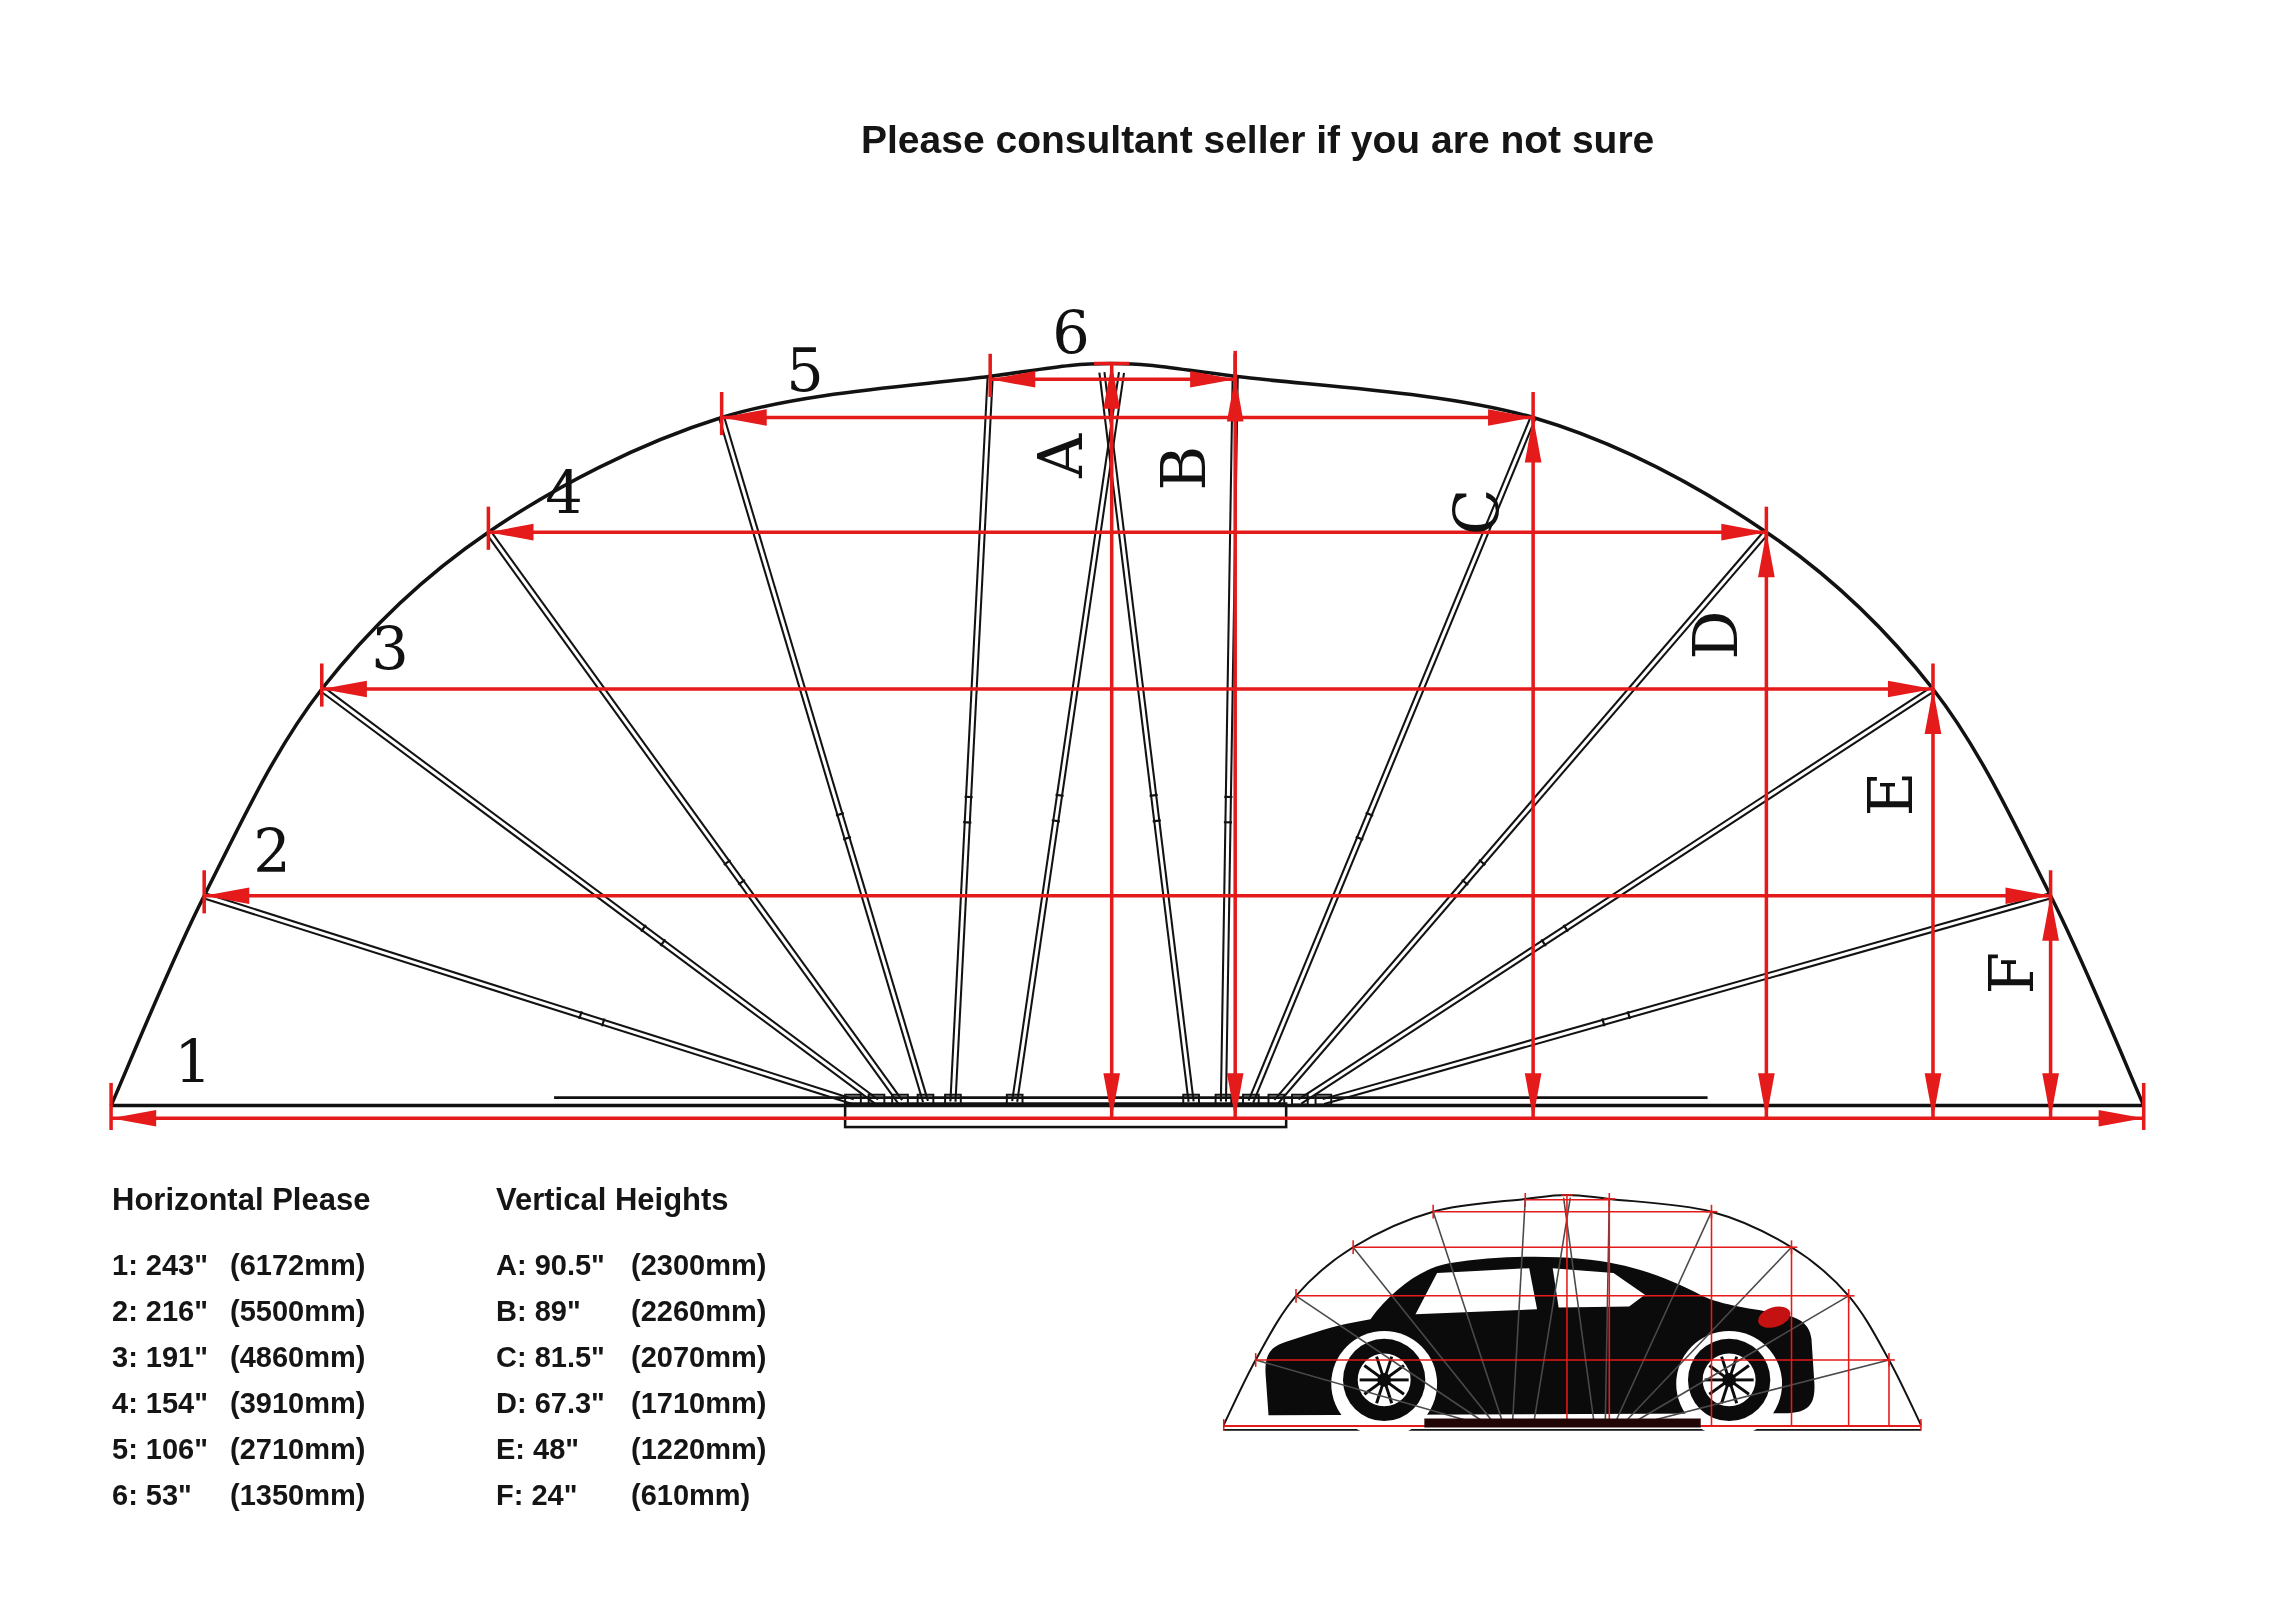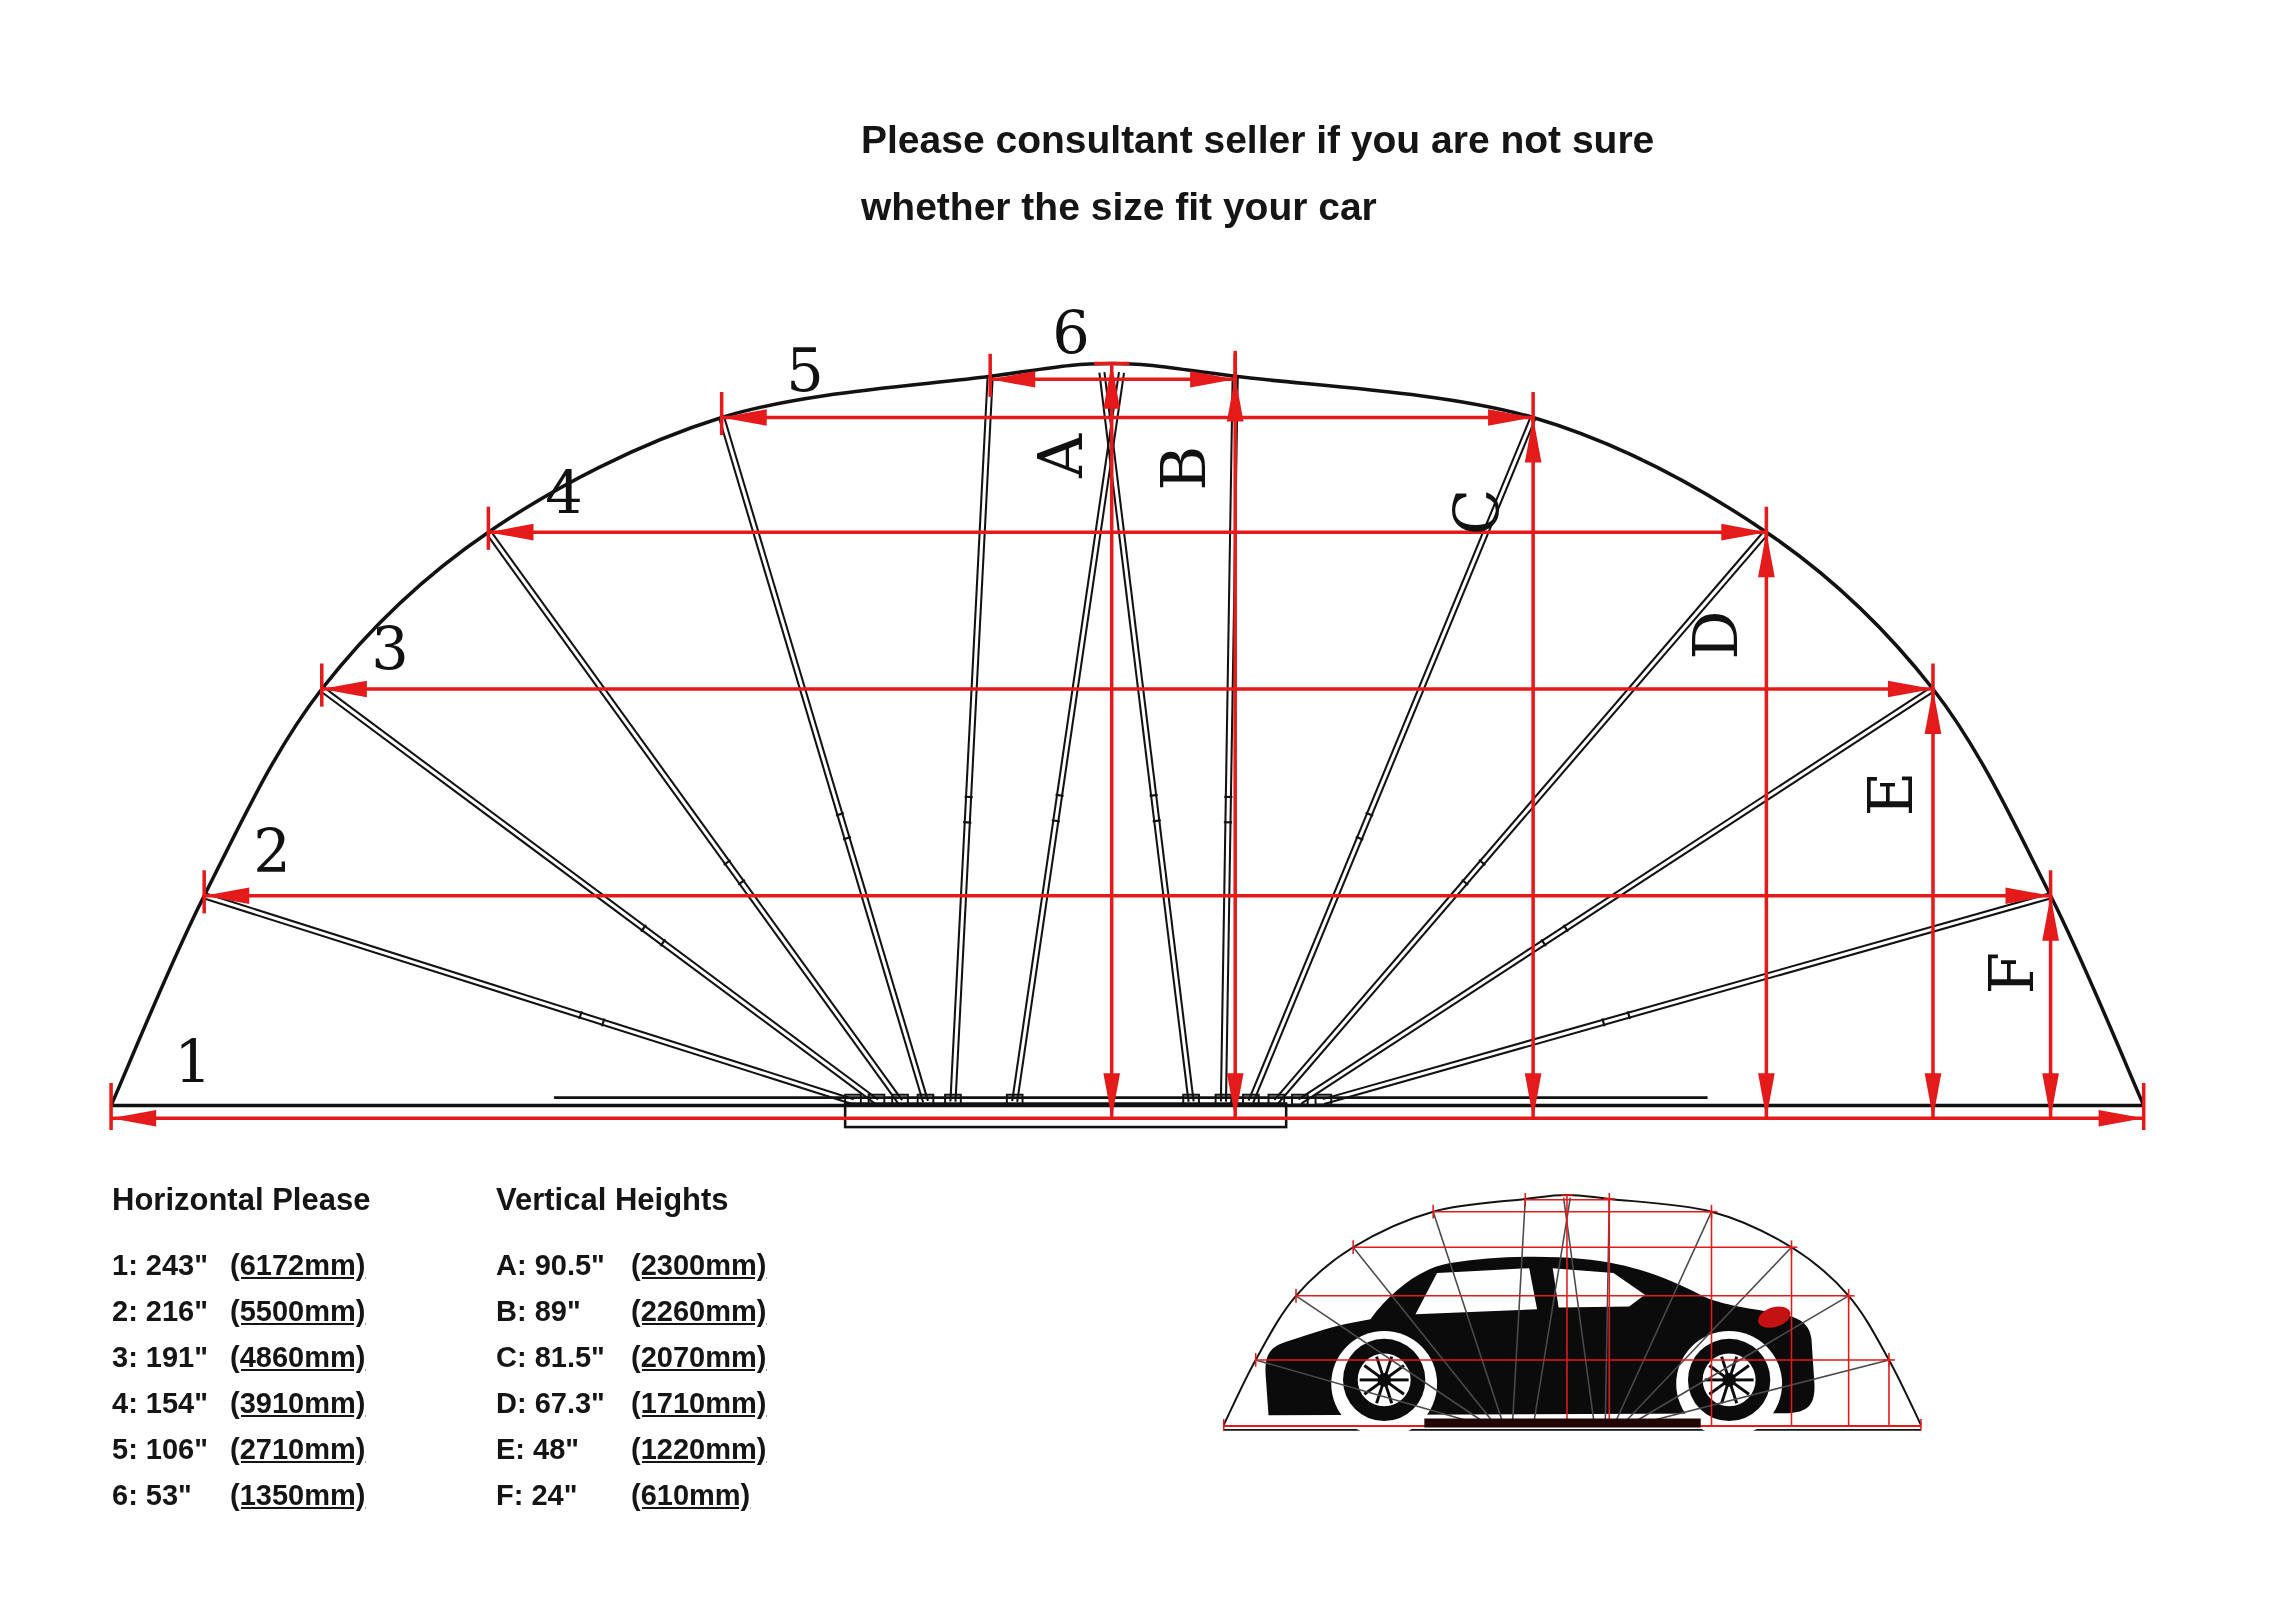--- a/index.html
+++ b/index.html
@@ -13,21 +13,21 @@
   .dim-num{position:absolute;transform:translate(-50%,-50%);font-family:"DejaVu Serif","Liberation Serif",serif;
            font-size:59px;color:#111;}
   .dim-letter{position:absolute;transform:translate(-50%,-50%) rotate(-90deg);
            font-family:"DejaVu Serif","Liberation Serif",serif;font-size:61px;color:#111;}
   .tables{position:absolute;left:0;top:1182px;width:2293px;height:412px;}
   .tcol{position:absolute;top:0;}
   .th{font-size:31px;font-weight:700;color:#151515;margin-bottom:23.5px;white-space:nowrap;}
   .tr-row{font-size:29px;font-weight:700;color:#151515;line-height:46px;white-space:nowrap;}
   .lab{display:inline-block;}
   .c1 .lab{width:118px;} .c2 .lab{width:135px;} .c3 .lab{width:108px;}
-  .mm{display:inline-block;text-decoration:underline;}
+  .mm{display:inline-block;}
 </style>
 </head>
 <body>
 
 <div class="page">
 
   <svg id="diagram-svg" viewBox="0 0 2339 1654">
       <g>
         <path d="M113,1128C128.83333333333334,1092.3333333333333 172.16666666666666,984.8333333333334 208,914C243.83333333333334,843.1666666666666 279.6666666666667,764.8333333333334 328,703C376.3333333333333,641.1666666666666 430,589.1666666666666 498,543C566,496.8333333333333 650.6666666666666,452.5 736,426C821.3333333333334,399.5 943.6666666666666,393.1666666666667 1010,384C1076.3333333333333,374.8333333333333 1092.3333333333333,371 1134,371C1175.6666666666667,371 1188.3333333333333,374.8333333333333 1260,384C1331.6666666666667,393.1666666666667 1473.6666666666667,399.5 1564,426C1654.3333333333333,452.5 1734,496.8333333333333 1802,543C1870,589.1666666666666 1923.6666666666667,641.1666666666666 1972,703C2020.3333333333333,764.8333333333334 2056.1666666666665,843.1666666666666 2092,914C2127.8333333333335,984.8333333333334 2171.1666666666665,1092.3333333333333 2187,1128" fill="none" stroke="#121212" stroke-width="3.6"></path>
         <line x1="113" y1="1128" x2="2187" y2="1128" stroke="#121212" stroke-width="3.6"></line>
@@ -227,21 +227,20 @@
         <line x1="1248.309" y1="1455" x2="1959.691" y2="1455" stroke="#e51a1a" stroke-width="2"></line>
         <line x1="1248.309" y1="1448" x2="1248.309" y2="1460" stroke="#e51a1a" stroke-width="1.6"></line>
         <line x1="1959.691" y1="1448" x2="1959.691" y2="1460" stroke="#e51a1a" stroke-width="1.6"></line>
         <line x1="1453" y1="1452" x2="1735" y2="1452" stroke="#220606" stroke-width="9"></line>
       </g>
     </svg>
 
 
   <div class="notice">
     <div>Please consultant seller if you are not sure</div>
-    <div>whether the size fit your car</div>
   </div>
 
   <span class="dim-num" style="left:193px;top:1062px;">1</span>
   <span class="dim-num" style="left:272px;top:851px;">2</span>
   <span class="dim-num" style="left:390px;top:649px;">3</span>
   <span class="dim-num" style="left:564px;top:493px;">4</span>
   <span class="dim-num" style="left:805px;top:370px;">5</span>
   <span class="dim-num" style="left:1071px;top:333px;">6</span>
 
   <span class="dim-letter" style="left:1060px;top:456px;">A</span>

